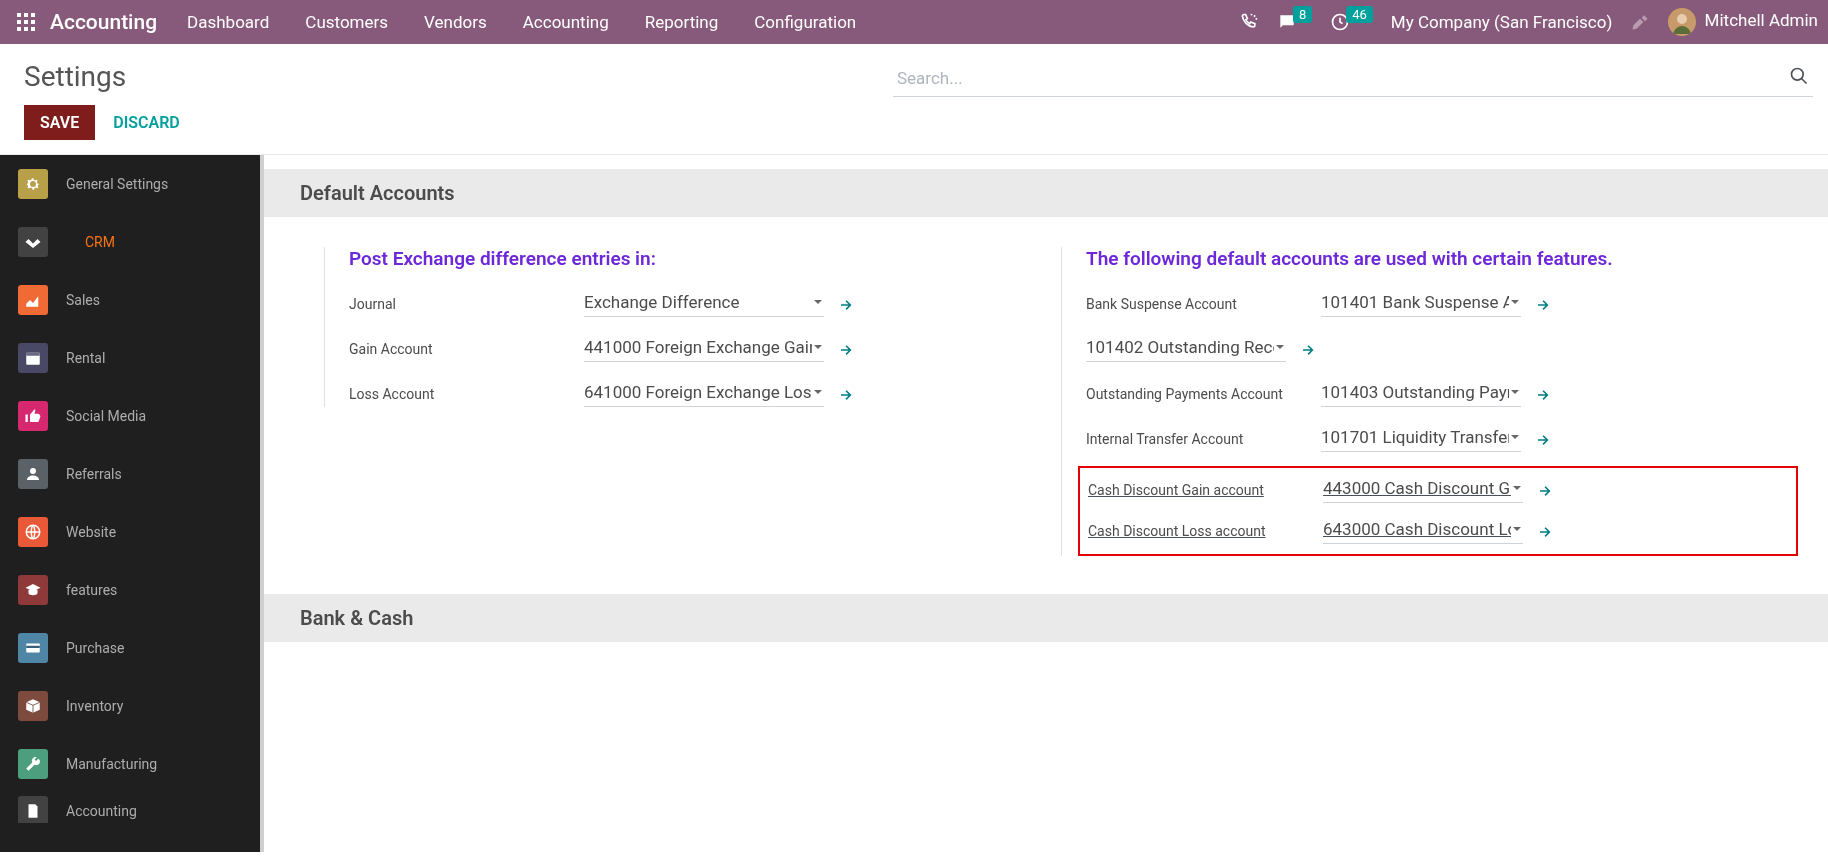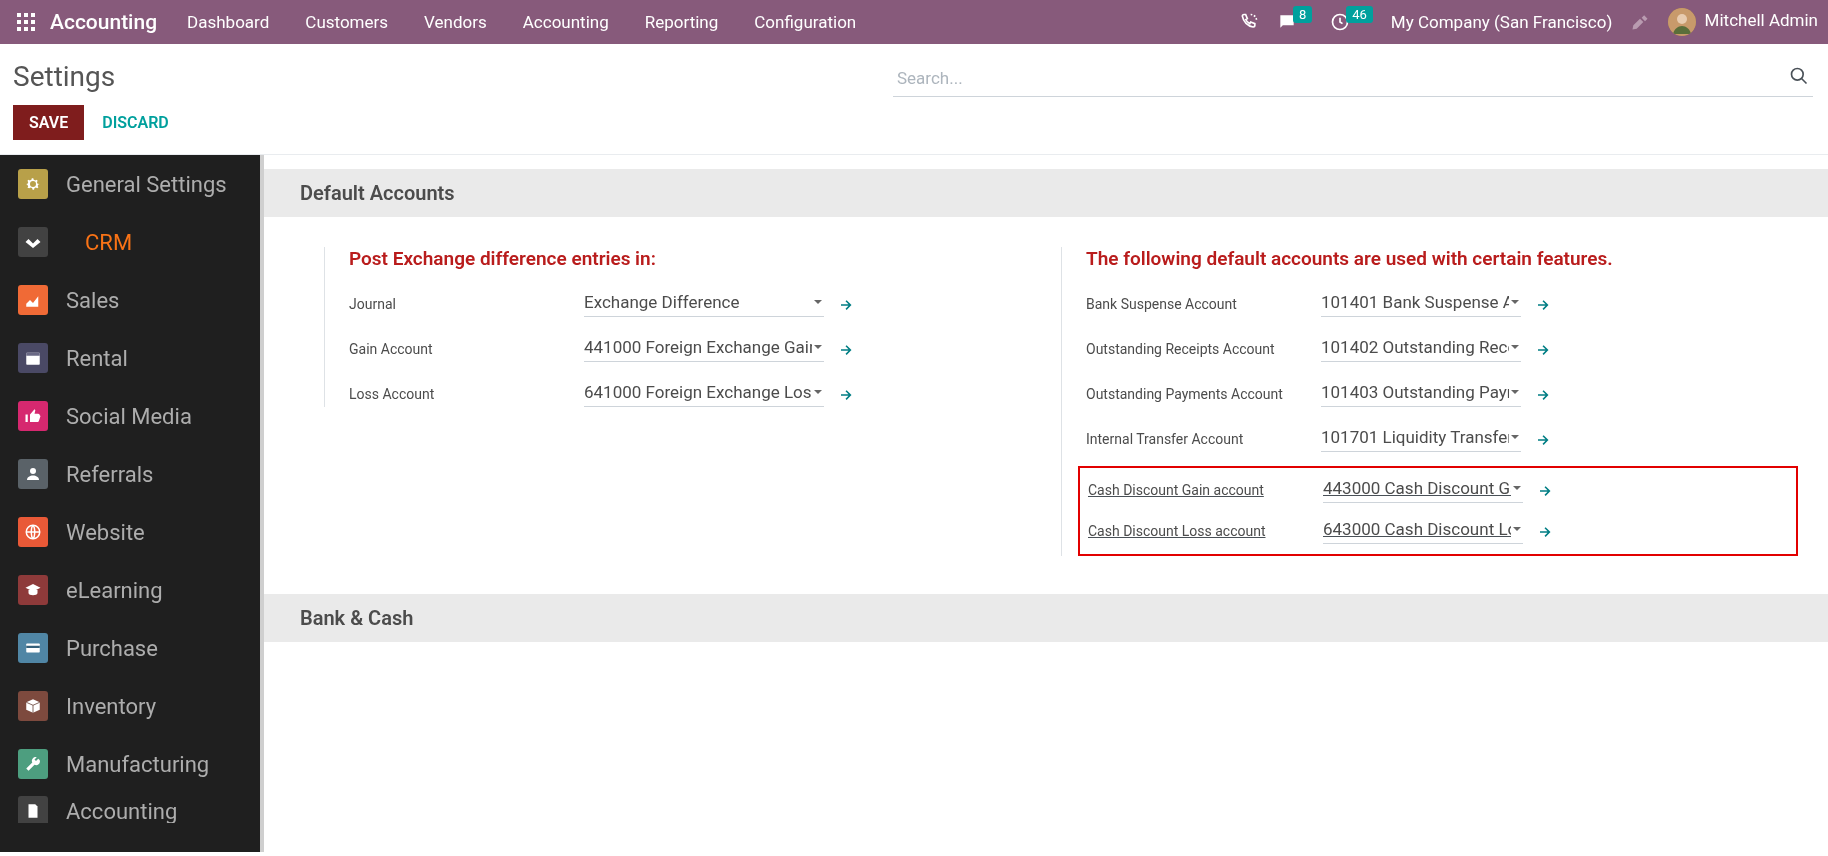--- a/index.html
+++ b/index.html
@@ -10,46 +10,46 @@
     .topbar .apps-icon svg { width:18px; height:18px; }
     .topbar .brand { font-size:21px; font-weight:500; margin-right:30px; }
     .topbar .menu { display:flex; gap:36px; }
     .topbar .menu a { color:#fff; text-decoration:none; cursor:pointer; }
     .topbar .right { margin-left:auto; display:flex; align-items:center; gap:18px; }
     .topbar .badge { background:#00a09d; color:#fff; font-size:13px; padding:1px 6px; border-radius:3px; position:relative; top:-8px; margin-left:-4px; }
     .topbar .inline-icon { display:inline-flex; align-items:center; }
     .topbar .avatar { width:28px; height:28px; border-radius:50%; background:#b48a52; display:inline-block; vertical-align:middle; margin-right:4px; overflow:hidden; }
     .topbar .company, .topbar .user { cursor:pointer; }
 
-    .header { padding:16px 15px 14px 13px; display:flex; align-items:flex-start; border-bottom:1px solid #e9ecef;gap:40px; }
+    .header { padding:16px 15px 14px 24px; display:flex; align-items:flex-start; border-bottom:1px solid #e9ecef;gap:40px; }
     .header-left { display:flex; flex-direction:column; gap:12px; }
     .title { font-size:28px; color:#555; }
     .actions { display:flex; align-items:center; gap:18px; }
     .btn-save { background:#7f1d1d; color:#fff; border:none; padding:8px 16px; font-size:16px; font-weight:600; cursor:pointer; }
     .btn-discard { color:#00a09d; background:none; border:none; font-size:16px; font-weight:600; cursor:pointer; padding:8px 0; }
 
     .search-wrap { margin-left:auto; flex:0 0 920px; position:relative; }
     .search-input { width:100%; border:none; border-bottom:1px solid #ced4da; padding:8px 30px 8px 4px; font-size:17px; outline:none; color:#495057; }
     .search-input::placeholder { color:#adb5bd; }
     .search-icon { position:absolute; right:4px; top:6px; width:20px; height:20px; color:#495057; }
 
     .body { display:flex; height:calc(100% - 44px - 115px); }
 
     .sidebar { width:264px; background:#1f1f1f; color:#adadad; overflow-y:auto; border-right:4px solid #cfcfcf; }
-    .sidebar .item { display:flex; align-items:center; padding:14px 18px; gap:18px; cursor:pointer; font-size:22px; }
+    .sidebar .item { display:flex; align-items:center; padding:14px 18px; gap:18px; cursor:pointer; font-size:14px; }
     .sidebar .item.active { color:#f97316;gap:37px; }
     .sidebar .icon-box { width:30px; height:30px; border-radius:3px; display:flex; align-items:center; justify-content:center; flex-shrink:0; }
     .sidebar .icon-box svg { width:18px; height:18px; fill:#fff; }
 
     .content { flex:1; overflow-y:auto; background:#fff; padding-top:14px; }
     .section-header { background:#eaeaea; padding:12px 36px; font-size:20px; font-weight:600; color:#4c4c4c; }
     .section-body { display:flex; padding:30px 30px 44px 60px; gap:0; }
     .col { flex:0 0 50%; }
     .col-inner { border-left:1px solid #dee2e6; padding-left:24px; }
-    .sub-title { font-size:19px; font-weight:600; color:#b91c1c; margin-bottom:22px; }
+    .sub-title { font-size:19px; font-weight:600; color:#6d28d9; margin-bottom:22px; }
     .field-row { display:flex; align-items:center; margin-bottom:20px; }
     .field-row .label { width:235px; font-size:14px; color:#4c4c4c; line-height:1.4; }
     .field-row .select-wrap { width:240px; border-bottom:1px solid #ced4da; padding-bottom:4px; display:flex; align-items:center; font-size:17px; color:#4c4c4c; cursor:pointer; overflow:hidden; }
     .field-row .select-wrap span { flex:1; white-space:nowrap; overflow:hidden; }
     .caret { width:12px; height:12px; flex-shrink:0; }
     .arrow-link { margin-left:14px; color:#00a09d; cursor:pointer; display:inline-flex; }
     .arrow-link svg { width:18px; height:18px; }
 
     .highlight-box { border:2px solid #e20000; padding:10px 8px 10px 0; margin-left:-8px; margin-top:-6px; margin-bottom:-6px;text-decoration:underline; }
 
@@ -205,21 +205,21 @@
         </div>
       <span>Website</span>
     </div>
     <div class="item">
       <div class="icon-box" style="background:#8e3a3a">
           <svg viewBox="0 0 24 24">
             <path d="M2 9l10-5 10 5-10 5z"></path>
             <path d="M6 12v4c0 2 3 3 6 3s6-1 6-3v-4"></path>
           </svg>
         </div>
-      <span>eLearning</span>
+      <span>features</span>
     </div>
     <div class="item">
       <div class="icon-box" style="background:#5086a5">
           <svg viewBox="0 0 24 24">
             <rect x="3" y="6" width="18" height="12" rx="1"></rect>
             <rect x="3" y="9" width="18" height="3" fill="#35607a"></rect>
           </svg>
         </div>
       <span>Purchase</span>
     </div>
@@ -313,21 +313,20 @@
                   <path d="M2 4l4 4 4-4z" fill="#666"></path>
                 </svg>
             </div>
             <span class="arrow-link">
                 <svg viewBox="0 0 24 24" fill="#017e84">
                   <path d="M4 11h10l-4-4 1.5-1.5L18 12l-6.5 6.5L10 17l4-4H4z"></path>
                 </svg>
               </span>
           </div>
           <div class="field-row">
-            <div class="label">Outstanding Receipts Account</div>
             <div class="select-wrap" style="width:200px">
               <span>101402 Outstanding Receipts</span>
               <svg class="caret" viewBox="0 0 12 12">
                   <path d="M2 4l4 4 4-4z" fill="#666"></path>
                 </svg>
             </div>
             <span class="arrow-link">
                 <svg viewBox="0 0 24 24" fill="#017e84">
                   <path d="M4 11h10l-4-4 1.5-1.5L18 12l-6.5 6.5L10 17l4-4H4z"></path>
                 </svg>

